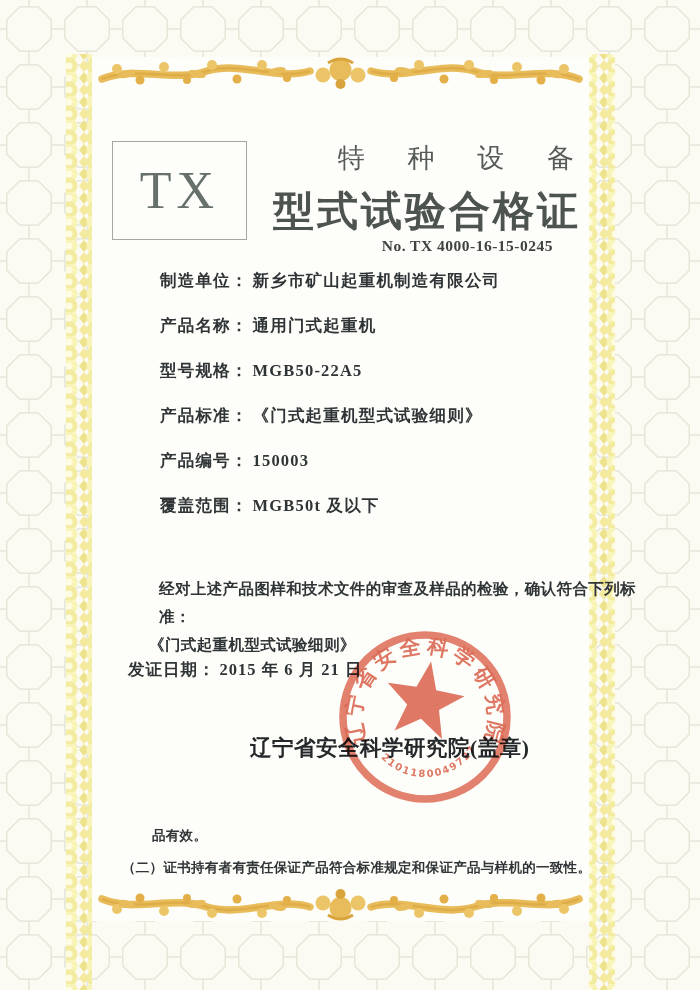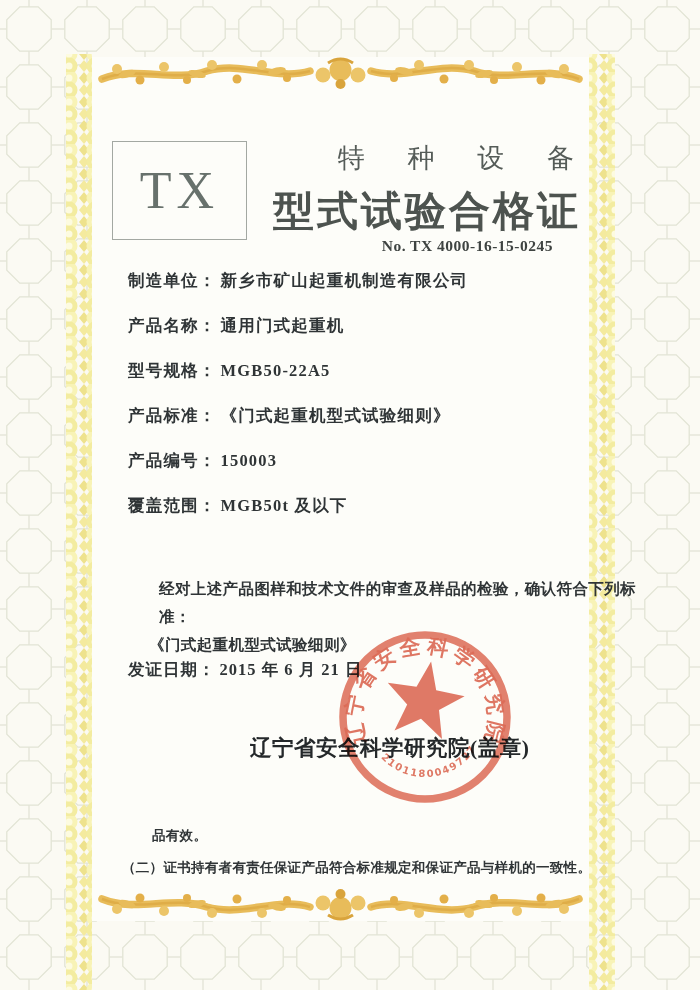--- a/index.html
+++ b/index.html
@@ -25,21 +25,21 @@
   }
   .title {
     left:252px; top:184px; width:350px; text-align:center;
     font-size:41px; font-weight:bold; letter-spacing:3px; color:#4d534f;
   }
   .certno {
     left:233px; top:237px; width:320px; text-align:right;
     font-size:15.5px; font-weight:bold; letter-spacing:0.5px; color:#3e4341;
   }
   .fields { position:absolute; left:128px; top:270px; }
-  .frow { height:45px; line-height:21px; font-size:16.5px; font-weight:bold; letter-spacing:1.2px; white-space:nowrap; }
+  .frow { height:45px; line-height:21px; font-size:16.5px; font-weight:bold; letter-spacing:1.2px; white-space:nowrap;margin-left:32px; }
   .frow .lbl { margin-right:4px; }
   .statement { position:absolute; left:117px; top:575px; width:492px; font-size:15.5px; font-weight:bold; line-height:28px; letter-spacing:0.4px;margin-left:32px; }
   .statement .l1 { padding-left:10px; }
   .date-row { left:128px; top:659px; font-size:16.5px; font-weight:bold; letter-spacing:1px; }
   .date-row .lbl { margin-right:4px; }
   .issuer { left:250px; top:733px; font-size:21.5px; font-weight:bold; letter-spacing:0.5px; color:#24282a; }
   .note { font-size:13.5px; font-weight:bold; letter-spacing:0.3px; color:#303537; }
   .note1 { left:94px; top:794px; }
   .note1b { left:152px; top:827px; }
   .note2 { left:122px; top:859px; }

